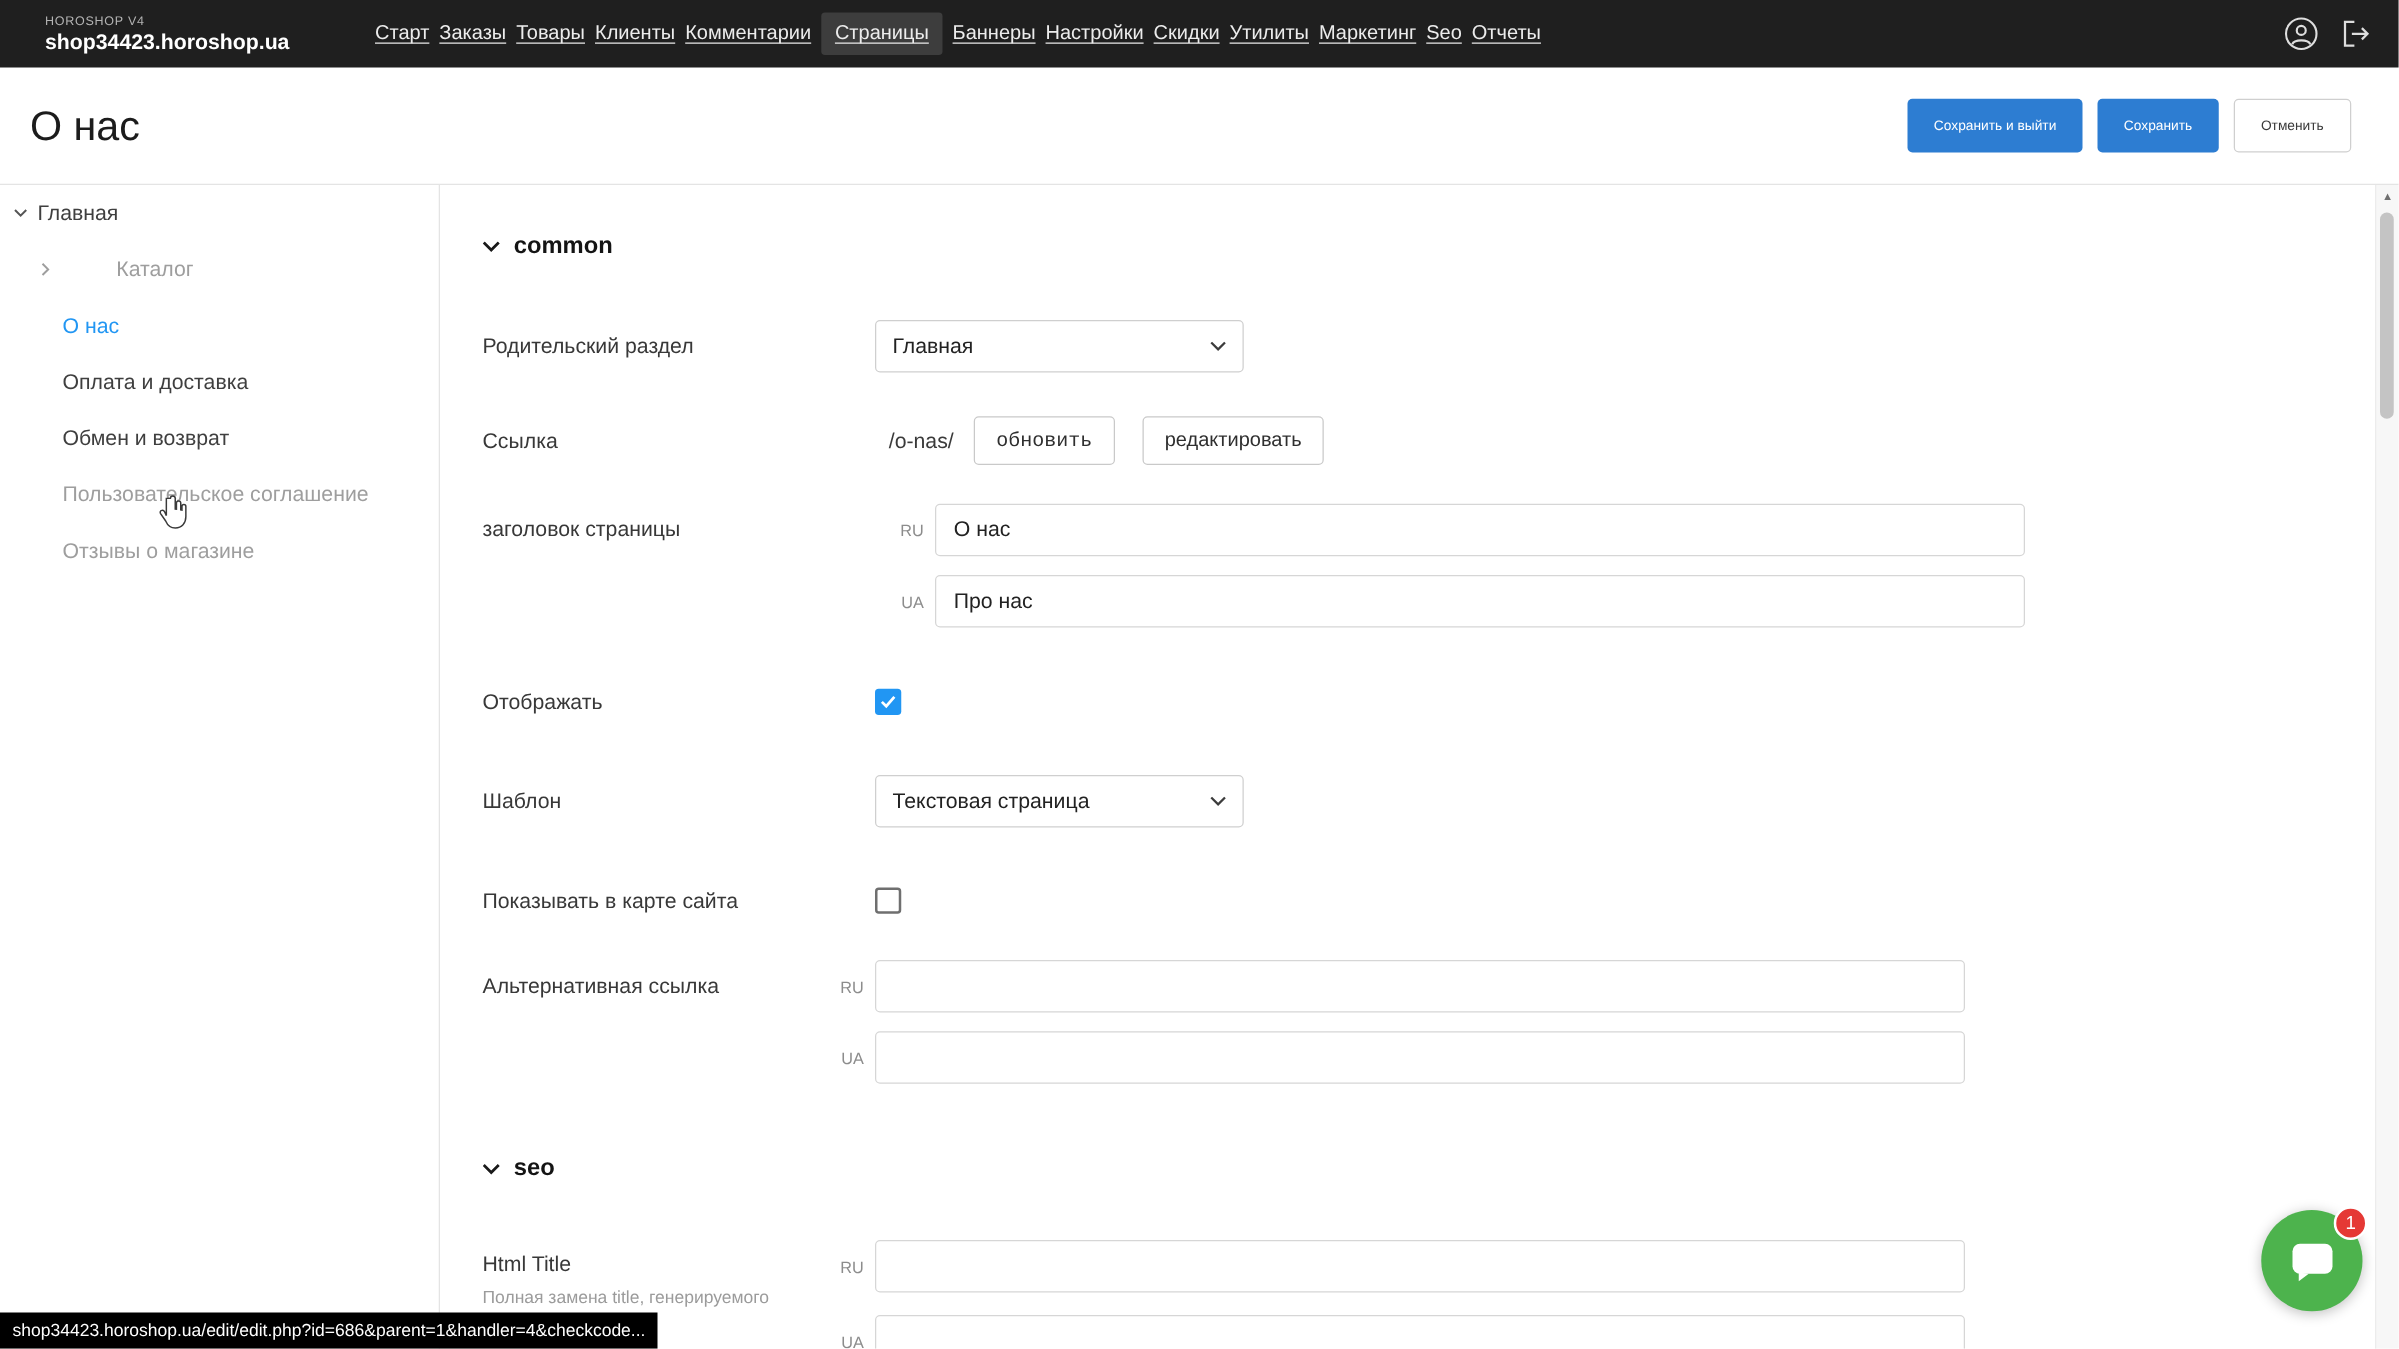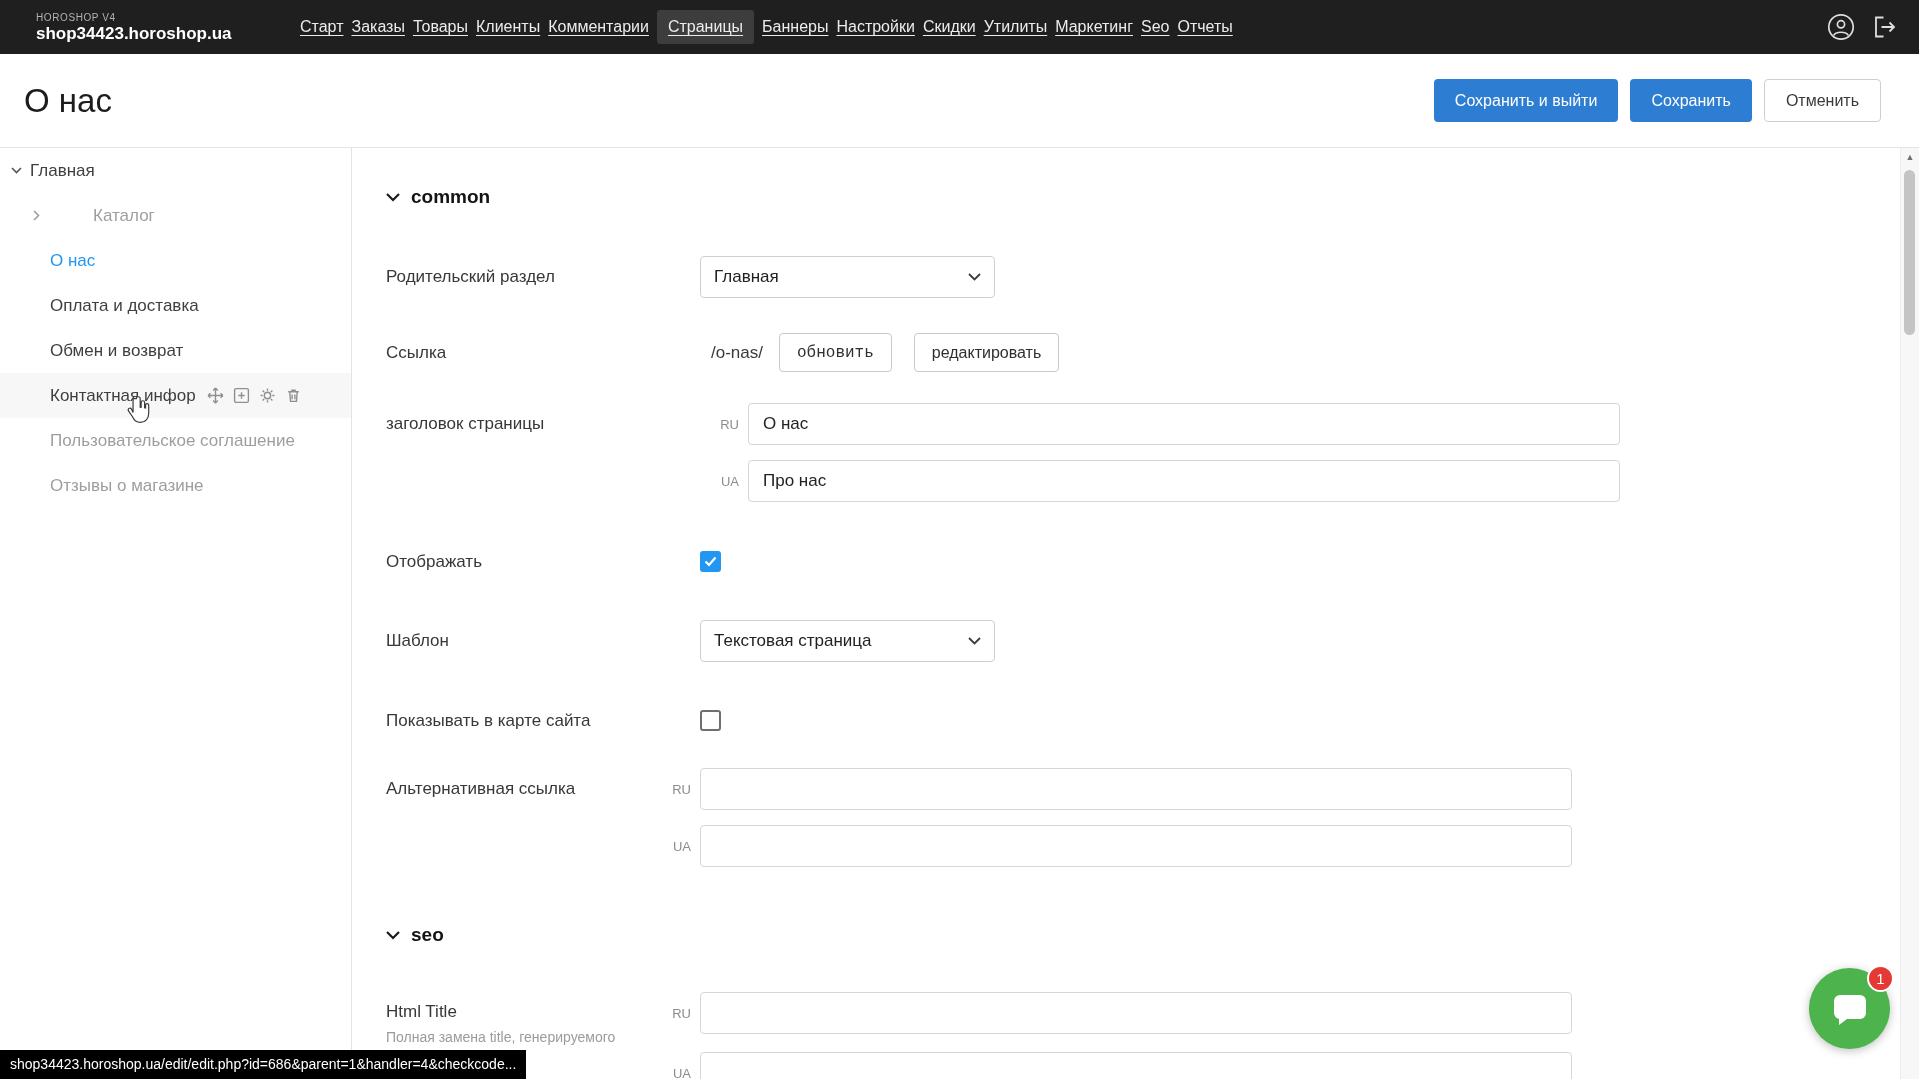--- a/index.html
+++ b/index.html
@@ -18,21 +18,21 @@
     cursor:pointer; white-space:nowrap; }
   .menu-item.active { background:#3d3d3d; padding:8px 11px; border-radius:3px; }
   .topbar-icons { margin-left:auto; display:flex; align-items:center; gap:16px; padding-right:22px; }
   .topbar-icons span { display:flex; cursor:pointer; }
 
   
   .header { position:absolute; top:54px; left:0; right:0; height:94px; background:#fff;
     border-bottom:1px solid #e4e4e4; display:flex; align-items:center; z-index:10; }
   .page-title { font-size:33px; font-weight:400; color:#1c1c1c; margin:0 0 0 24px; }
   .header-buttons { margin-left:auto; margin-right:38px; display:flex; gap:12px; }
-  .btn { height:43px; border-radius:4px; font-size:16px; border:none; cursor:pointer;
+  .btn { height:43px; border-radius:4px; font-size:11px; border:none; cursor:pointer;
     font-family:inherit; white-space:nowrap; }
   .btn-blue { background:#2d7dd2; color:#fff; padding:0 21px; }
   .btn-white { background:#fff; color:#3a3a3a; border:1px solid #cfcfcf; padding:0 21px; }
 
   
   .sidebar { position:absolute; top:148px; left:0; bottom:0; width:352px;
     border-right:1px solid #e4e4e4; background:#fff; }
   .tree-item { height:45px; display:flex; align-items:center; font-size:17px;
     color:#3f3f3f; cursor:pointer; position:relative; }
   .tree-item .chev { display:flex; margin-right:8px; }
@@ -170,47 +170,20 @@
     </div>
     <div class="tree-item lvl1 selected">
       <span>О нас</span>
     </div>
     <div class="tree-item lvl1">
       <span>Оплата и доставка</span>
     </div>
     <div class="tree-item lvl1">
       <span>Обмен и возврат</span>
     </div>
-    <div class="tree-item lvl1 hovered">
-      <span>Контактная инфор</span>
-      <span class="row-icons">
-        <span>
-          <svg width="17" height="17" viewBox="0 0 16 16" fill="none" stroke="#8f8f8f" stroke-width="1.3">
-            <path d="M8 1v14M1 8h14M8 1 5.8 3.2M8 1l2.2 2.2M8 15l-2.2-2.2M8 15l2.2-2.2M1 8l2.2-2.2M1 8l2.2 2.2M15 8l-2.2-2.2M15 8l-2.2 2.2"></path>
-          </svg>
-        </span>
-        <span>
-          <svg width="17" height="17" viewBox="0 0 16 16" fill="none" stroke="#8f8f8f" stroke-width="1.3">
-            <rect x="1.5" y="1.5" width="13" height="13" rx="1.5"></rect>
-              <path d="M8 5v6M5 8h6"></path>
-          </svg>
-        </span>
-        <span>
-          <svg width="17" height="17" viewBox="0 0 16 16" fill="none" stroke="#8f8f8f" stroke-width="1.3">
-            <circle cx="8" cy="8" r="3"></circle>
-            <path d="M8 1.5v2M8 12.5v2M1.5 8h2M12.5 8h2M3.4 3.4l1.4 1.4M11.2 11.2l1.4 1.4M12.6 3.4l-1.4 1.4M4.8 11.2l-1.4 1.4"></path>
-          </svg>
-        </span>
-        <span>
-          <svg width="17" height="17" viewBox="0 0 16 16" fill="none" stroke="#8f8f8f" stroke-width="1.3">
-            <path d="M3 4.5h10M6.5 4.5V3h3v1.5M4.5 4.5l.7 9h5.6l.7-9M6.7 7v4.5M9.3 7v4.5"></path>
-          </svg>
-        </span>
-      </span>
-    </div>
     <div class="tree-item lvl1 muted">
       <span>Пользовательское соглашение</span>
     </div>
     <div class="tree-item lvl1 muted">
       <span>Отзывы о магазине</span>
     </div>
     <span class="cursor-hand">
       <svg width="24" height="28" viewBox="0 0 22 26">
         <path d="M8.5 2.5c0-1 .8-1.8 1.8-1.8s1.8.8 1.8 1.8v8l.9.1V6c0-.9.7-1.6 1.6-1.6s1.6.7 1.6 1.6v5l.9.2V8.5c0-.8.65-1.5 1.45-1.5s1.45.7 1.45 1.5V16c0 5-3 8.5-7.8 8.5-3.9 0-5.8-1.9-7.2-5.2L1.1 13.6c-.4-.9 0-1.9.9-2.2.8-.3 1.7.1 2.1.9l1.4 3V2.5z" fill="#fff" stroke="#3a3a3a" stroke-width="1.1"></path>
       </svg>

